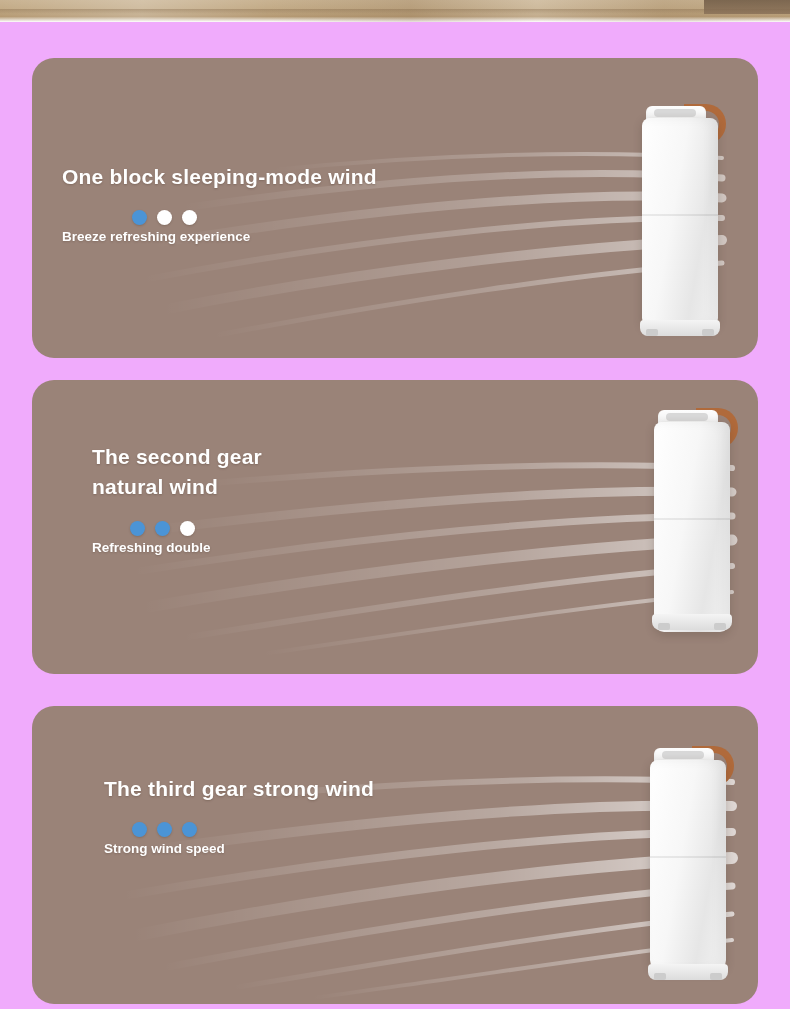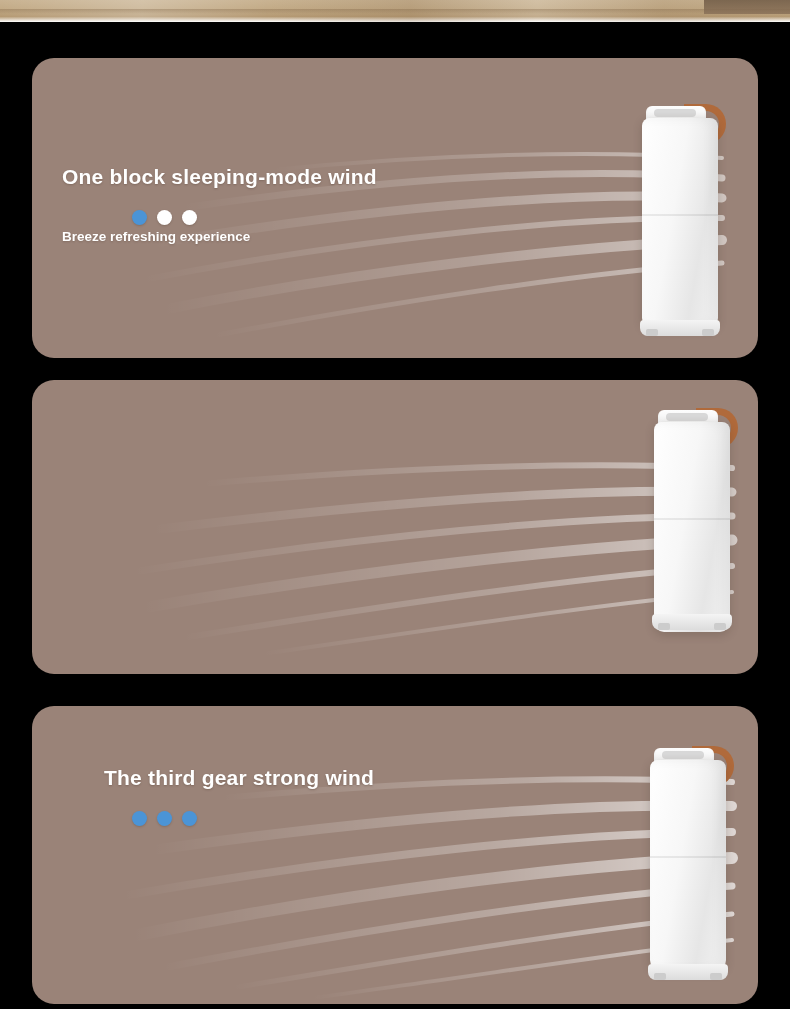--- a/index.html
+++ b/index.html
@@ -7,21 +7,21 @@
     width: 790px;
     height: 1009px;
     background: #ffffff;
     font-family: "Liberation Sans", sans-serif;
     overflow: hidden;
   }
   .page {
     position: relative;
     width: 790px;
     height: 1009px;
-    background: #000000;
+    background: #f0abfc;
   }
 
   
   .top-strip {
     position: absolute;
     left: 0; top: 0;
     width: 790px; height: 22px;
     background:
       linear-gradient(180deg, #c9b392 0%, #c3ab87 40%, #b59a74 75%, #ffffff 100%);
     overflow: hidden;
@@ -94,21 +94,21 @@
     font-weight: bold;
     color: #ffffff;
     text-shadow: 0 1px 2px rgba(80,60,50,.3);
   }
 
   
   #card-1 .card-text { top: 104px; padding-left: 30px; }
   #card-1 .dots { margin-left: 70px; }
   #card-2 .card-text { top: 62px; padding-left: 60px; }
   #card-2 .dots { margin-left: 38px; }
-  #card-3 .card-text { top: 57px; padding-left: 72px; }
+  #card-3 .card-text { top: 68px; padding-left: 72px; }
   #card-3 .dots { margin-left: 28px; }
 
   
   .fan {
     position: absolute;
     z-index: 4;
   }
   #card-1 .fan { right: 26px; top: 32px; width: 96px; height: 250px; }
   #card-2 .fan { right: 20px; top: 14px; width: 90px; height: 240px; }
   #card-3 .fan { right: 22px; top: 26px; width: 92px; height: 252px; }
@@ -234,20 +234,30 @@
           <path d="M700 88 C560 82, 380 86, 170 104" stroke-width="6"></path>
           <path d="M700 112 C550 108, 350 122, 120 150" stroke-width="9"></path>
           <path d="M700 136 C545 136, 330 156, 100 192" stroke-width="7"></path>
           <path d="M700 160 C540 166, 320 192, 110 228" stroke-width="11"></path>
           <path d="M700 186 C550 196, 350 226, 150 258" stroke-width="6"></path>
           <path d="M700 212 C565 224, 400 250, 230 274" stroke-width="4"></path>
         </g>
       </svg>
     </div>
 
+    <div class="card-text">
+      <div class="title">The second gear
+natural wind</div>
+      <div class="dots">
+        <span class="dot on" style="background: rgb(75, 148, 214);"></span>
+        <span class="dot on" style="background: rgb(75, 148, 214);"></span>
+        <span class="dot" style="background: rgb(255, 255, 255);"></span>
+      </div>
+      <div class="sub">Refreshing double</div>
+    </div>
 
     <div class="fan">
       <div class="fan-strap" style="border-top-color: rgb(176, 106, 59); border-right-color: rgb(176, 106, 59); border-bottom-color: rgb(176, 106, 59); border-left: none;"></div>
       <div class="fan-top"></div>
       <div class="fan-top-slot"></div>
       <div class="fan-body"></div>
       <div class="fan-base">
         <span class="fan-foot-l"></span>
         <span class="fan-foot-r"></span>
       </div>
@@ -276,20 +286,21 @@
       </svg>
     </div>
 
     <div class="card-text">
       <div class="title">The third gear strong wind</div>
       <div class="dots">
         <span class="dot on" style="background: rgb(75, 148, 214);"></span>
         <span class="dot on" style="background: rgb(75, 148, 214);"></span>
         <span class="dot on" style="background: rgb(75, 148, 214);"></span>
       </div>
+      <div class="sub">Strong wind speed</div>
     </div>
 
     <div class="fan">
       <div class="fan-strap" style="border-top-color: rgb(176, 106, 59); border-right-color: rgb(176, 106, 59); border-bottom-color: rgb(176, 106, 59); border-left: none;"></div>
       <div class="fan-top"></div>
       <div class="fan-top-slot"></div>
       <div class="fan-body"></div>
       <div class="fan-base">
         <span class="fan-foot-l"></span>
         <span class="fan-foot-r"></span>

